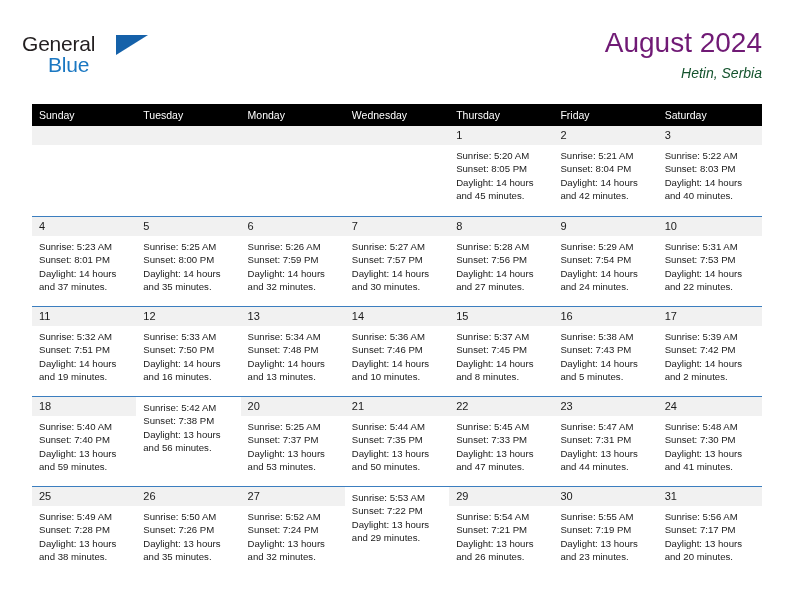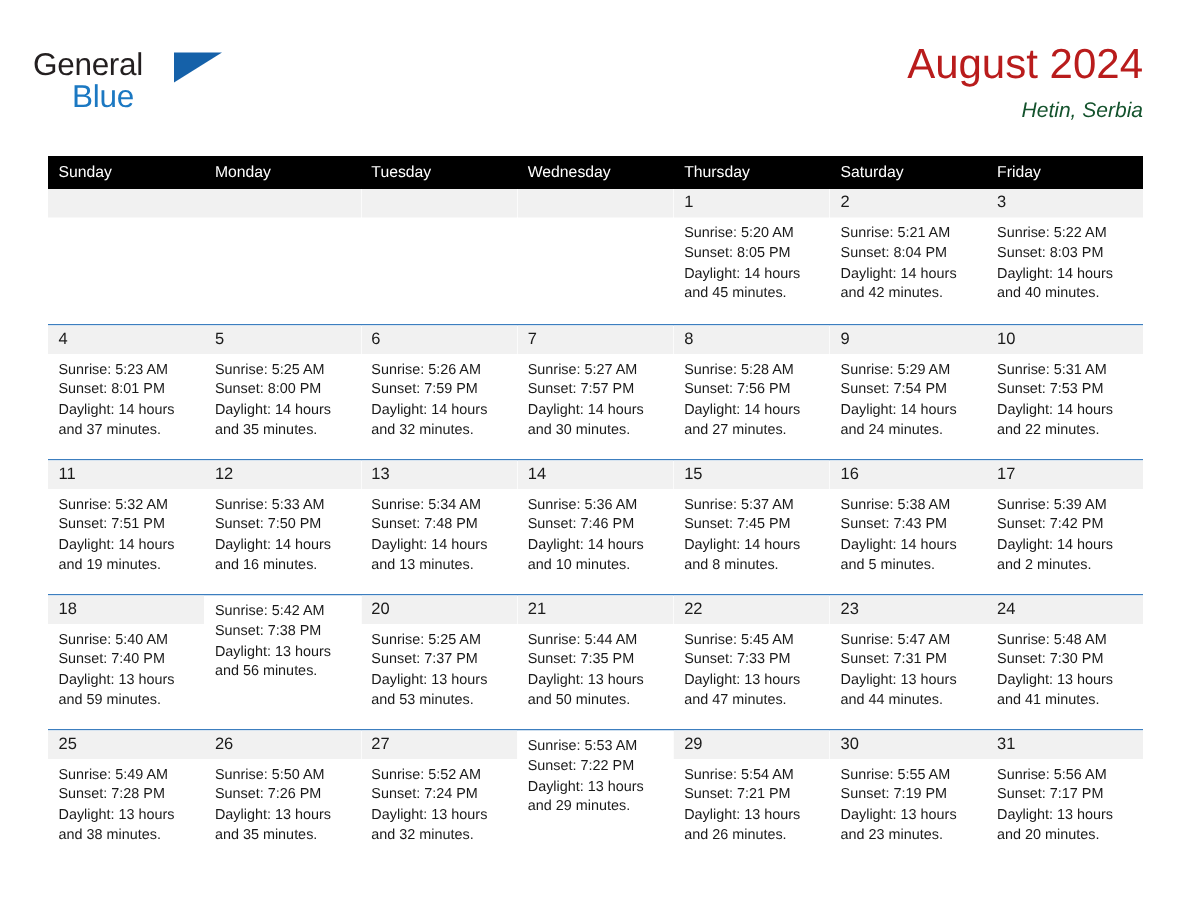--- a/index.html
+++ b/index.html
@@ -65,21 +65,21 @@
   }
 
   .titleblock {
     position: absolute;
     right: 0;
     top: -6px;
     text-align: right;
   }
   .cal-title {
     font-size: 28px;
-    color: #b91c1c;
+    color: #701a75;
     line-height: 34px;
     white-space: nowrap;
     font-weight: normal;
   }
   .cal-sub {
     font-size: 14px;
     color: #14532d;
     line-height: 20px;
     margin-top: 3px;
     white-space: nowrap;
@@ -160,26 +160,26 @@
     <div class="titleblock">
       <div class="cal-title">August 2024</div>
       <div class="cal-sub">Hetin, Serbia</div>
     </div>
 
   </div>
 
   <div class="calendar">
     <div class="weekhead">
         <div class="wh">Sunday</div>
+        <div class="wh">Tuesday</div>
         <div class="wh">Monday</div>
-        <div class="wh">Tuesday</div>
         <div class="wh">Wednesday</div>
         <div class="wh">Thursday</div>
+        <div class="wh">Friday</div>
         <div class="wh">Saturday</div>
-        <div class="wh">Friday</div>
       </div>
     <div id="weeks-container">
         <div class="weekrow">
           <div class="daycell empty">
             <div class="daynum-strip">
               <span class="daynum"></span>
             </div>
           </div>
           <div class="daycell empty">
             <div class="daynum-strip">

